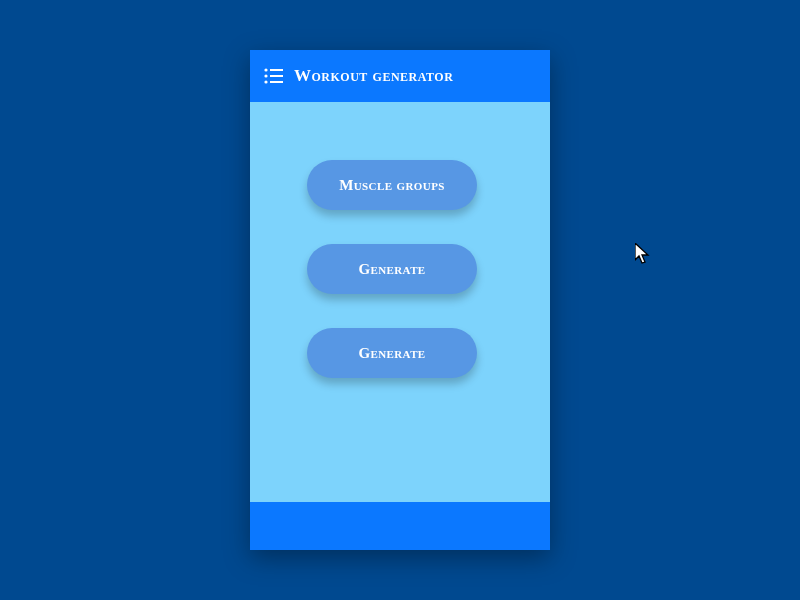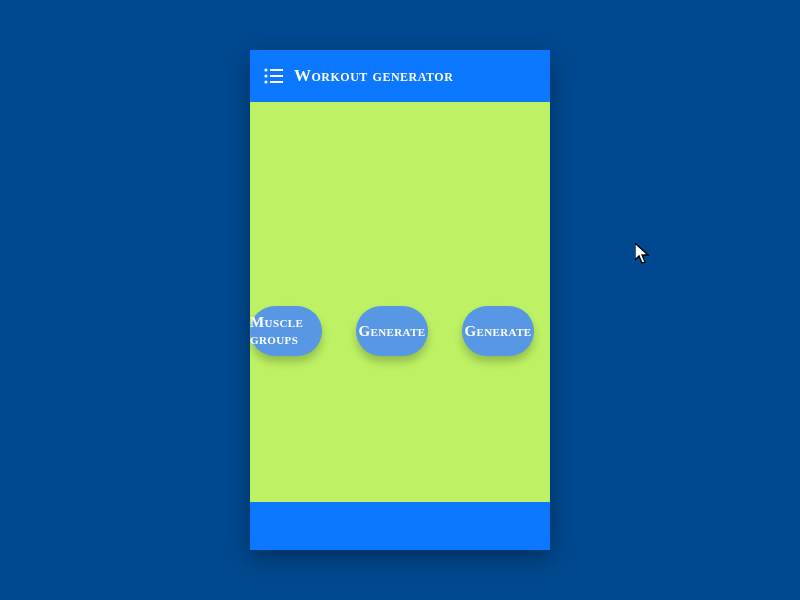--- a/index.html
+++ b/index.html
@@ -12,21 +12,21 @@
       justify-content: center;
       
       font-family: "Copperplate", "Copperplate Gothic Light", "Palatino Linotype", Georgia, serif;
       font-variant: small-caps;
       overflow: hidden;
       position: relative;
     }
     .card {
       width: 300px;
       height: 500px;
-      background: #bef264;
+      background: #7dd3fc;
       box-shadow: 0 8px 24px rgba(0,0,0,0.35);
       display: flex;
       flex-direction: column;
       overflow: hidden;
     }
     .header {
       background: #0b78ff;
       height: 52px;
       display: flex;
       align-items: center;
@@ -36,21 +36,21 @@
     .header .icon svg { display: block; }
     .header .title {
       color: #ffffff;
       font-weight: 700;
       font-size: 17px;
       letter-spacing: 0.5px;
     }
     .content {
       flex: 1;
       display: flex;
-      flex-direction: row;
+      flex-direction: column;
       align-items: center;
       justify-content: flex-start;
       padding: 28px 16px 0 0;
       gap: 34px;
       margin-top: 30px;
     }
     .btn {
       width: 170px;
       height: 50px;
       border-radius: 28px;

